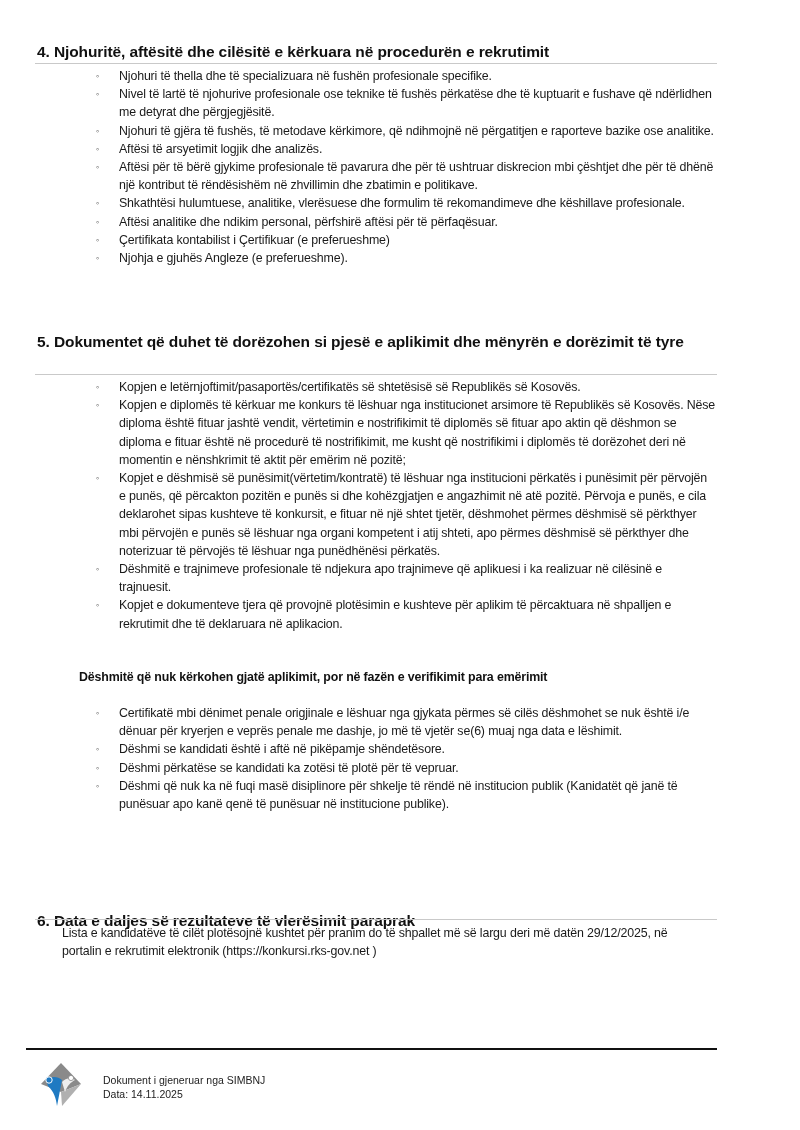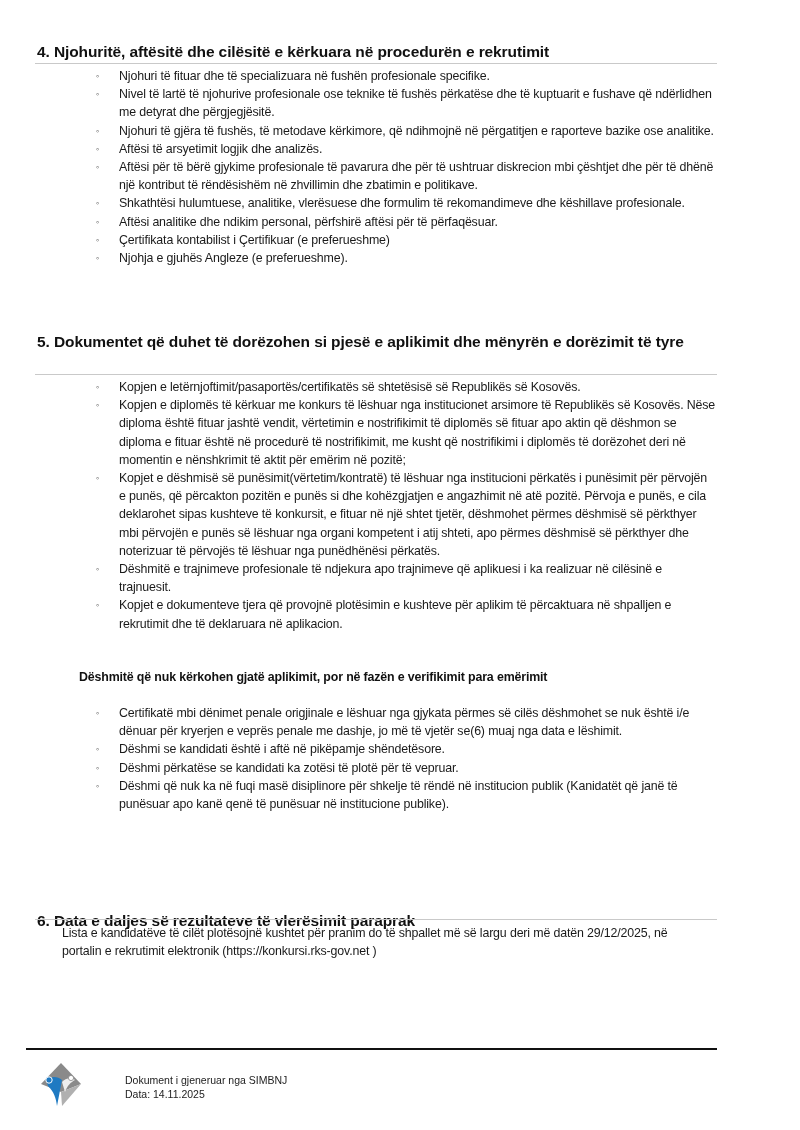--- a/index.html
+++ b/index.html
@@ -85,40 +85,39 @@
       width: 42px;
       height: 46px;
     }
     .footer-text {
       position: absolute;
       left: 103px;
       top: 1073px;
       font-size: 10.5px;
       line-height: 14px;
       color: #222;
-      margin-left: 22px;
     }
     .page-number {
       position: absolute;
       left: 625px;
       top: 1112px;
       font-size: 11px;
       color: #222;
       margin-top: 28px;
     }
   </style>
 </head>
 <body>
 
 <div class="page">
 
   <div class="section-heading" style="top:42px;">4. Njohuritë, aftësitë dhe cilësitë e kërkuara në procedurën e rekrutimit</div>
   <div class="rule" style="top:63px;"></div>
   <ul class="bullets" style="top:67px;">
-    <li><span class="bullet">◦</span><span> Njohuri të fituar dhe të specializuara në fushën profesionale specifike.</span></li>
+    <li><span class="bullet">◦</span><span> Njohuri të thella dhe të specializuara në fushën profesionale specifike.</span></li>
     <li><span class="bullet">◦</span><span>Nivel të lartë të njohurive profesionale ose teknike të fushës përkatëse dhe të kuptuarit e fushave që ndërlidhen me detyrat dhe përgjegjësitë.</span></li>
     <li><span class="bullet">◦</span><span>Njohuri të gjëra të fushës, të metodave kërkimore, që ndihmojnë në përgatitjen e raporteve bazike ose analitike.</span></li>
     <li><span class="bullet">◦</span><span>Aftësi të arsyetimit logjik dhe analizës.</span></li>
     <li><span class="bullet">◦</span><span>Aftësi për të bërë gjykime profesionale të pavarura dhe për të ushtruar diskrecion mbi çështjet dhe për të dhënë një kontribut të rëndësishëm në zhvillimin dhe zbatimin e politikave.</span></li>
     <li><span class="bullet">◦</span><span>Shkathtësi hulumtuese, analitike, vlerësuese dhe formulim të rekomandimeve dhe këshillave profesionale.</span></li>
     <li><span class="bullet">◦</span><span> Aftësi analitike dhe ndikim personal, përfshirë aftësi për të përfaqësuar.</span></li>
     <li><span class="bullet">◦</span><span>Çertifikata kontabilist i Çertifikuar (e preferueshme)</span></li>
     <li><span class="bullet">◦</span><span>Njohja e gjuhës Angleze (e preferueshme).</span></li>
   </ul>
 

